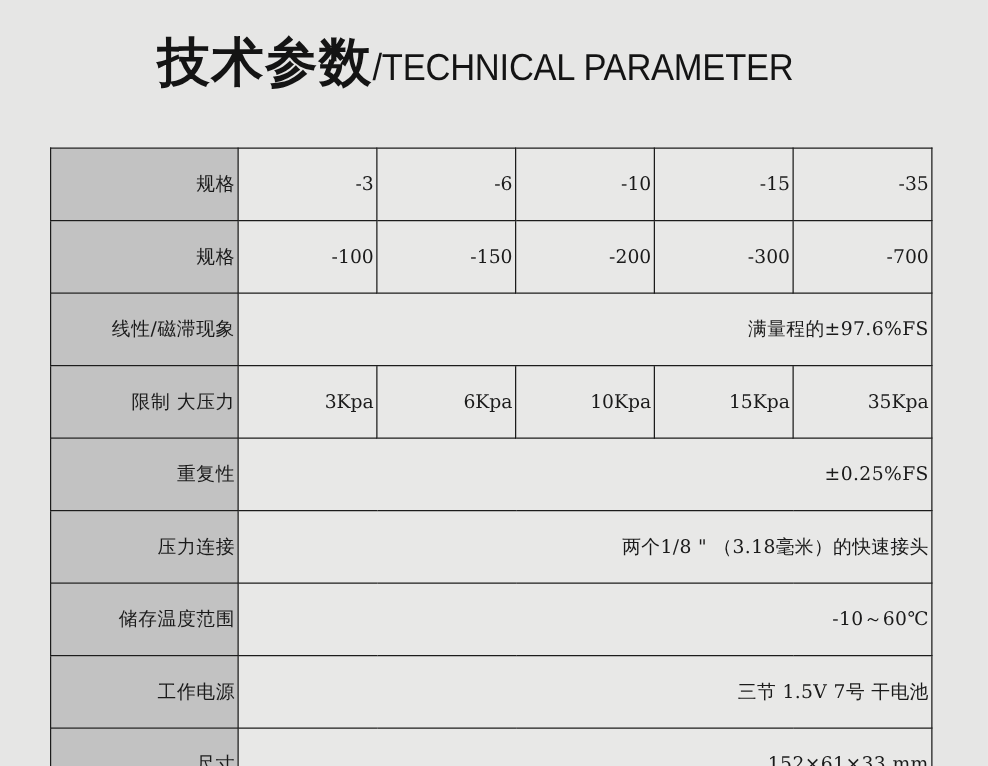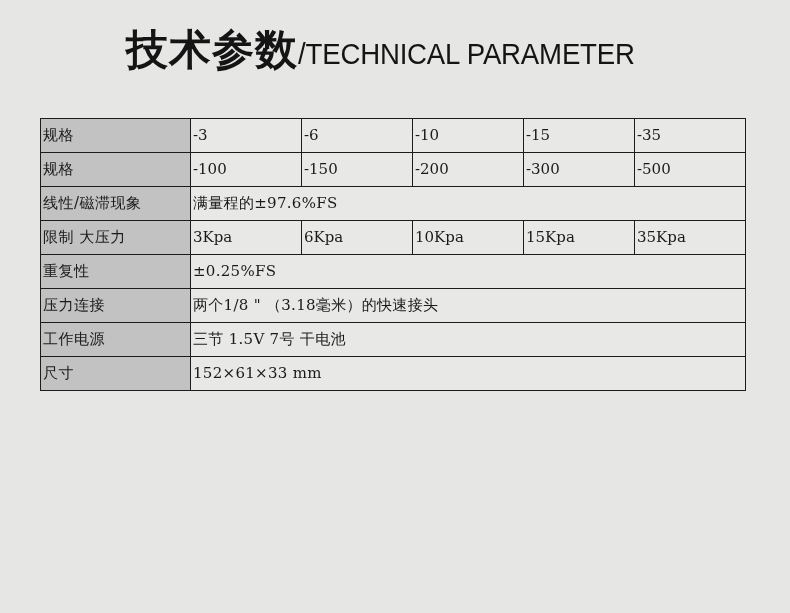--- a/index.html
+++ b/index.html
@@ -56,22 +56,22 @@
     left: 40px;
     top: 118px;
     width: 706px;
     border-collapse: collapse;
     table-layout: fixed;
     background: #e8e8e7;
   }
   .spec-table td {
     border: 1px solid #1c1c1c;
     height: 33px;
-    padding: 0 2px;
-    text-align: left;
+    padding: 12px 2px;
+    text-align: right;
     vertical-align: middle;
     font-size: 15px;
     line-height: 1.1;
     color: #1a1a1a;
     background: #e8e8e7;
     font-family: "DejaVu Sans", "Liberation Sans", sans-serif;
     overflow: hidden;
     white-space: nowrap;
   }
   .spec-table td.label {
@@ -108,21 +108,21 @@
           <td class="value">-10</td>
           <td class="value">-15</td>
           <td class="value">-35</td>
         </tr>
         <tr>
           <td class="label">规格</td>
           <td class="value">-100</td>
           <td class="value">-150</td>
           <td class="value">-200</td>
           <td class="value">-300</td>
-          <td class="value">-500</td>
+          <td class="value">-700</td>
         </tr>
         <tr>
           <td class="label">线性/磁滞现象</td>
           <td class="value-wide" colspan="5">满量程的±97.6%FS</td>
         </tr>
         <tr>
           <td class="label">限制 大压力</td>
           <td class="value">3Kpa</td>
           <td class="value">6Kpa</td>
           <td class="value">10Kpa</td>
@@ -131,20 +131,24 @@
         </tr>
         <tr>
           <td class="label">重复性</td>
           <td class="value-wide" colspan="5">±0.25%FS</td>
         </tr>
         <tr>
           <td class="label">压力连接</td>
           <td class="value-wide" colspan="5">两个1/8 " （3.18毫米）的快速接头</td>
         </tr>
         <tr>
+          <td class="label">储存温度范围</td>
+          <td class="value-wide" colspan="5">-10～60℃</td>
+        </tr>
+        <tr>
           <td class="label">工作电源</td>
           <td class="value-wide" colspan="5">三节 1.5V 7号 干电池</td>
         </tr>
         <tr>
           <td class="label">尺寸</td>
           <td class="value-wide" colspan="5">152×61×33 mm</td>
         </tr>
       </tbody>
   </table>
 

